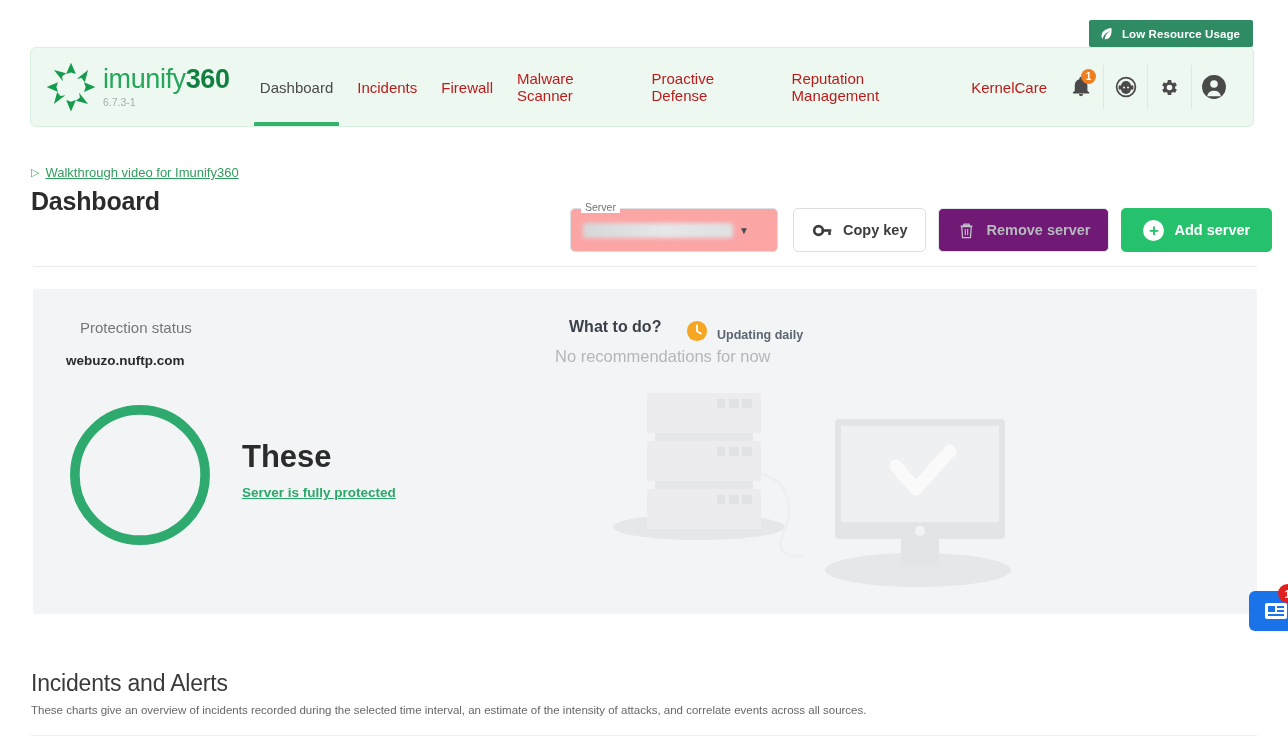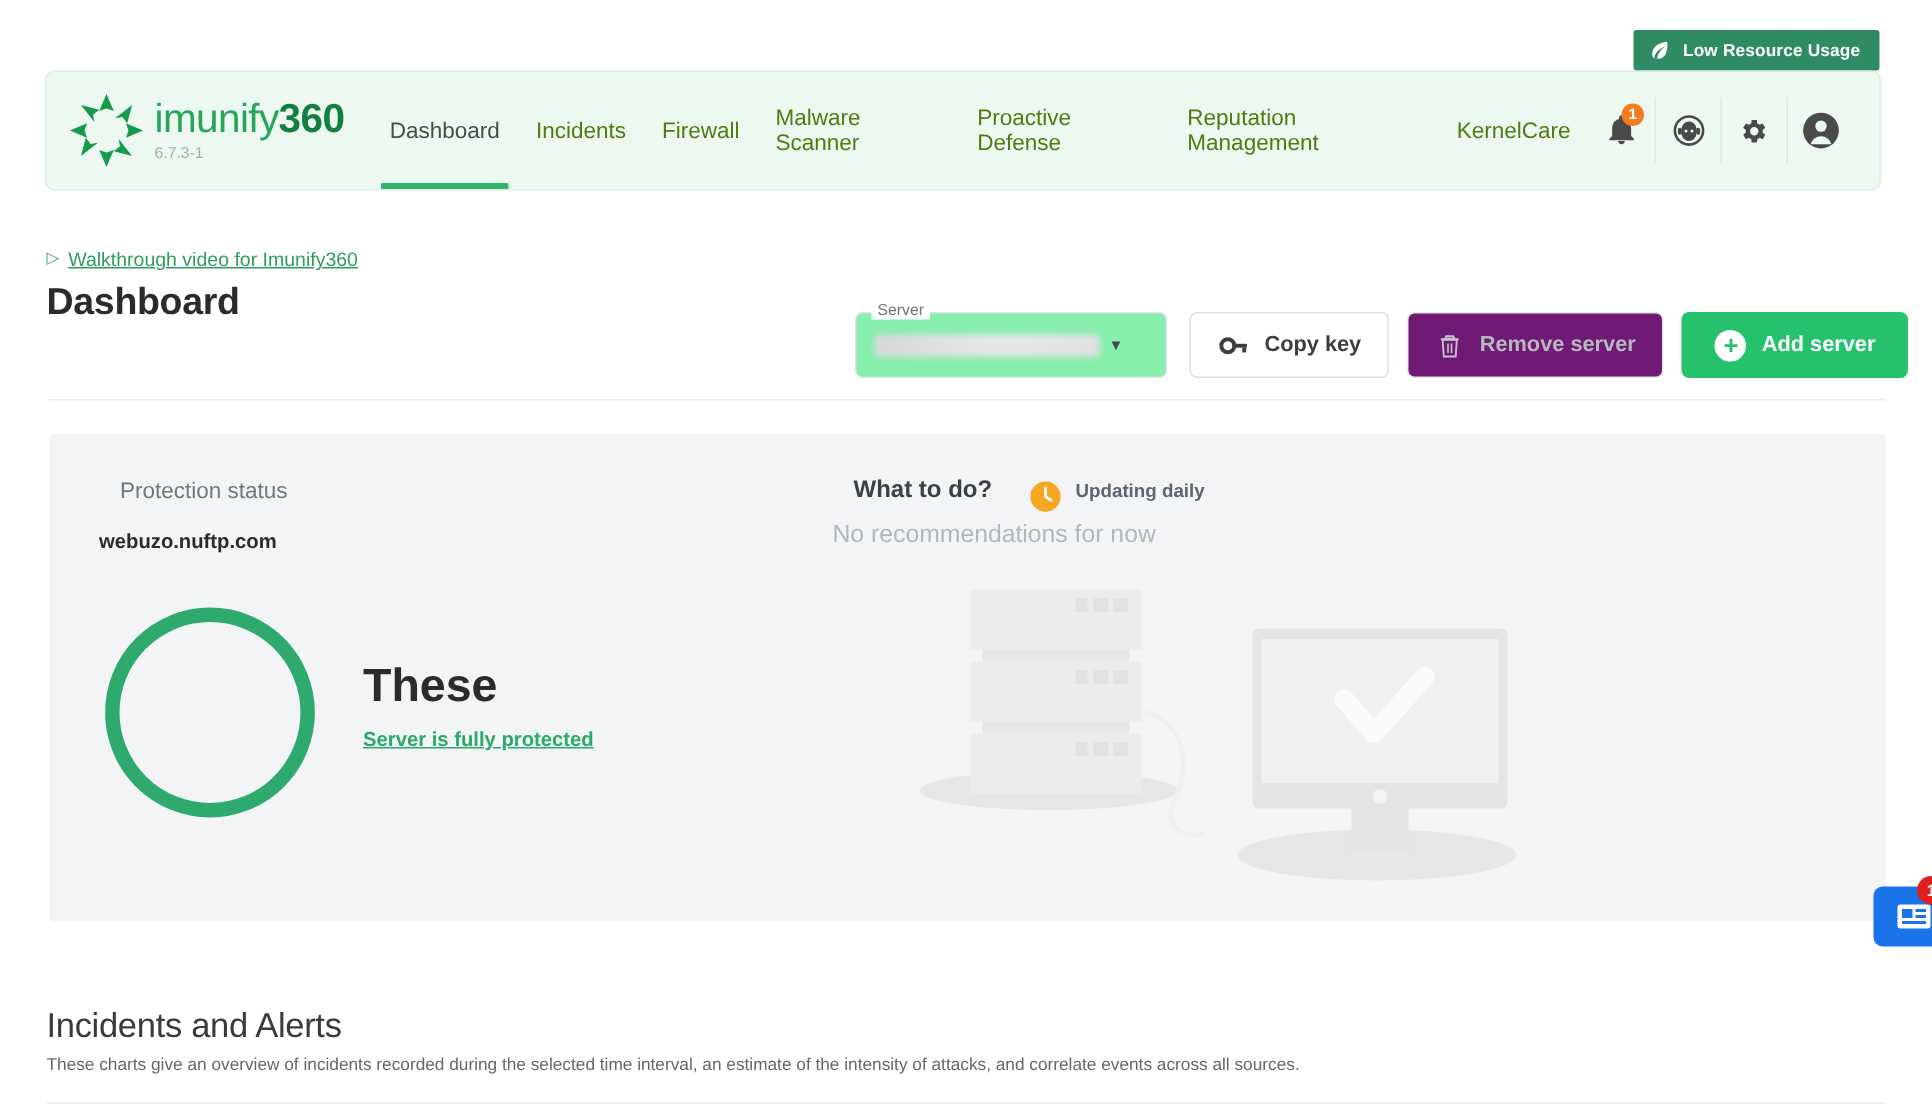--- a/index.html
+++ b/index.html
@@ -41,21 +41,21 @@
   .logo-mark { width: 52px; height: 52px; flex: none; }
   .brand-text { margin-left: 6px; position: relative; }
   .brand-name { font-size: 27px; letter-spacing: -.4px; line-height: 1; }
   .brand-name .thin { color: #26a65b; font-weight: 400; }
   .brand-name .bold { color: #118040; font-weight: 700; }
   .brand-ver { font-size: 10.5px; color: #9fb3a7; margin-top: 3px; }
 
   .nav { display: flex; align-items: stretch; height: 80px; margin-left: 8px; }
   .nav-item {
     display: flex; align-items: center; position: relative;
-    padding: 0 12px; font-size: 15px; color: #4d7c0f;
+    padding: 0 12px; font-size: 15px; color: #b91c1c;
     cursor: pointer; height: 80px;
   }
   .nav-item.active { color: #4a4a4a; }
   .nav-item.active::after {
     content: ""; position: absolute; left: 6px; right: 6px; bottom: 0;
     height: 5px; background: #34b36d; border-radius: 1px;
   }
 
   .header-icons {
     margin-left: auto; margin-right: 18px;
@@ -89,21 +89,21 @@
     position: absolute; top: 187px; left: 31px;
     font-size: 25px; font-weight: bold; color: #2b2b2b;
     letter-spacing: -.2px;
   }
 
   
   .toolbar { position: absolute; top: 208px; left: 570px; display: flex; align-items: center; }
 
   .server-field {
     position: relative; width: 208px; height: 44px;
-    border: 1px solid #dcdfe3; border-radius: 5px; background: #86efac;
+    border: 1px solid #dcdfe3; border-radius: 5px; background: #fca5a5;
     display: flex; align-items: center; padding: 0 10px 0 12px;
     cursor: pointer;
   }
   .server-legend {
     position: absolute; top: -8px; left: 10px;
     background: #fff; padding: 0 4px;
     font-size: 10.5px; color: #6f7479;
   }
   .server-value {
     flex: 1; height: 15px; border-radius: 2px;
@@ -138,21 +138,21 @@
   }
   .protection-label { position: absolute; left: 47px; top: 30px; font-size: 15px; color: #72777d; }
   .hostname { position: absolute; left: 33px; top: 64px; font-size: 13.5px; font-weight: bold; color: #2b2b2b; }
 
   .ring { position: absolute; left: 33px; top: 112px; width: 148px; height: 148px; }
 
   .status-good { position: absolute; left: 209px; top: 150px; font-size: 31px; font-weight: bold; color: #2b2b2b; }
   .status-sub { position: absolute; left: 209px; top: 196px; font-size: 13.5px; font-weight: bold; color: #2aa96a; text-decoration: underline; }
 
   .what-label { position: absolute; left: 536px; top: 29px; font-size: 16px; font-weight: bold; color: #3b4148; }
-  .updating { position: absolute; left: 653px; top: 31px; display: flex; align-items: flex-start; gap: 9px; }
+  .updating { position: absolute; left: 653px; top: 31px; display: flex; align-items: flex-end; gap: 9px; }
   .clock-ico { width: 22px; height: 22px; }
   .updating .txt { font-size: 12.5px; font-weight: bold; color: #5d6670; }
   .no-recs { position: absolute; left: 522px; top: 58px; font-size: 16.5px; color: #b3b7bb; }
 
   .illus { position: absolute; left: 560px; top: 85px; }
 
   
   .float-widget {
     position: absolute; left: 1249px; top: 591px;
     width: 56px; height: 40px;

